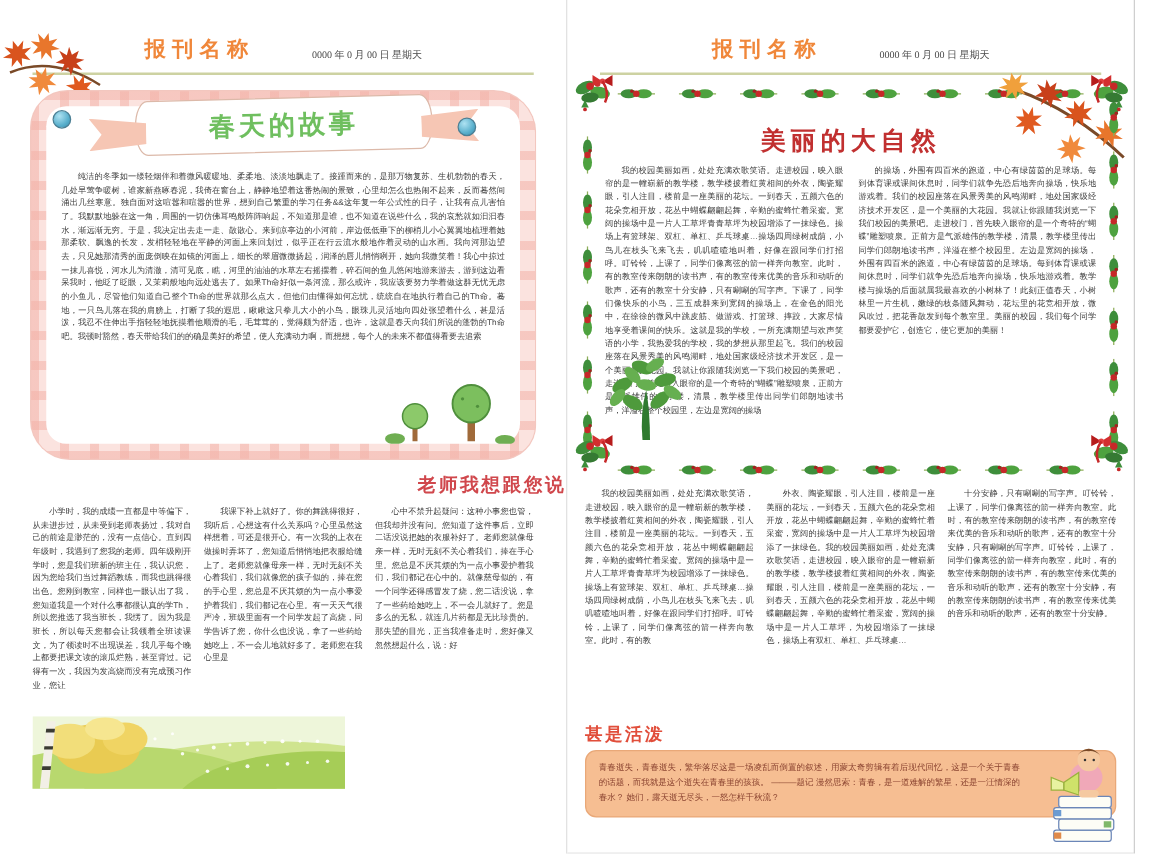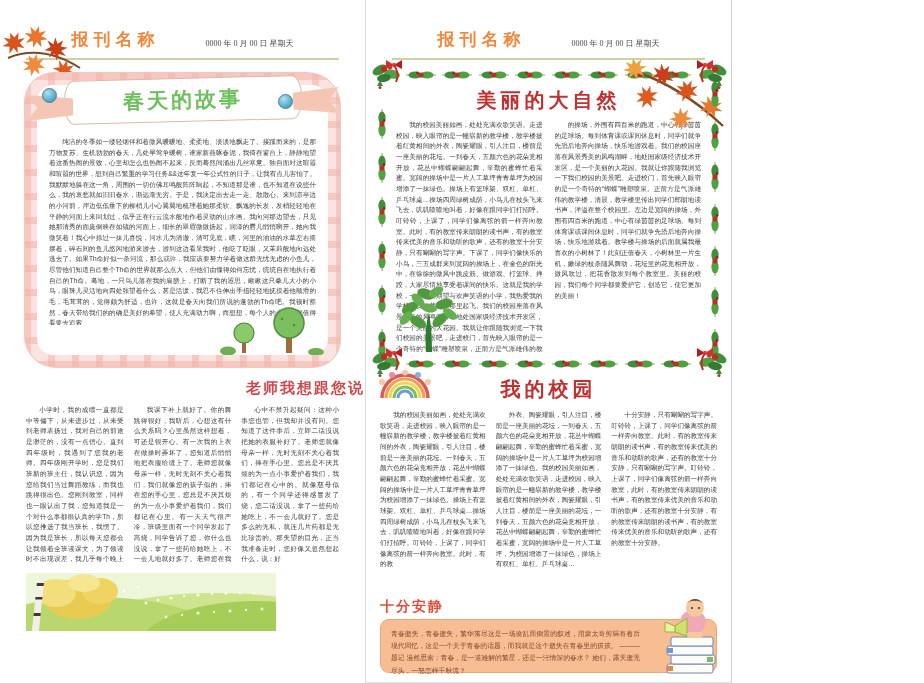--- a/index.html
+++ b/index.html
@@ -1,18 +1,18 @@
 <!DOCTYPE html>
 <html><head>
 <meta charset="utf-8">
 <style>
   * { margin:0; padding:0; box-sizing:border-box; }
   html,body { width:924px; height:683px; background:#fff;
     font-family:"Liberation Sans","DejaVu Sans",sans-serif; overflow:hidden; }
-  .pages { display:flex; width:732px; height:683px; }
+  .pages { display:flex; width:908px; height:683px; }
   .page { position:relative; width:462px; height:683px; background:#fff; }
   .page-left { border-right:1px solid #d9d9d9; }
   .page-right { border-right:1px solid #cfcfcf; border-bottom:1px solid #e3e3e3; }
 
   
   .masthead { display:flex; align-items:flex-end; justify-content:center; gap:46px;
     margin:0 26px; padding:28px 4px 7px; border-bottom:2px solid #cdd2a2; }
   .paper-name { font-size:17px; font-weight:bold; color:#f0873a; letter-spacing:5px; }
   .paper-date { font-size:8px; color:#4a4a4a; padding-bottom:2px; white-space:nowrap;font-family:Liberation Serif, serif; }
 
@@ -54,21 +54,21 @@
     margin:7px 40px 0; height:16px; }
   .holly-strip { position:absolute; display:flex; flex-direction:column;
     justify-content:space-between; align-items:center; width:16px; }
   .strip-l { left:8px; top:118px; height:232px; }
   .strip-r { right:8px; top:88px; height:262px; }
   .corner-holly { position:absolute; z-index:2; }
   .ch-tl { left:4px;  top:56px; }  .ch-tr { right:2px; top:56px; transform:scaleX(-1); }
   .ch-dl { left:4px;  top:344px; } .ch-dr { right:2px; top:344px; transform:scaleX(-1); }
   .maple-tr { position:absolute; right:0; top:56px; transform:scaleX(-1); }
   .big-title { position:relative; text-align:center; font-size:20px; font-weight:bold;
-    color:#c13030; letter-spacing:4px; margin-top:4px; z-index:1; }
+    color:#c13030; letter-spacing:4px; margin-top:16px; z-index:1; }
   .cols2-right { display:flex; gap:12px; margin:6px 30px 0; height:232px; }
   .cols2-right > div { flex:1; }
   .tree-illu { position:absolute; left:30px; top:282px; z-index:2; }
   .divider-row { margin-top:4px; }
   .title2-wrap { position:relative; margin-top:4px; }
   .rainbow-illu { position:absolute; left:10px; top:-6px; }
   .cols3-right { display:flex; gap:10px; margin:7px 14px 0; height:178px; }
   .cols3-right > div { flex:1; }
   .youth-title { margin:10px 0 0 14px; font-size:14px; font-weight:bold; color:#e14e3b;
     letter-spacing:2px; }
@@ -337,43 +337,28 @@
           <use href="#holly-unit"></use>
         </svg>
         <svg width="30" height="12" viewBox="0 0 30 12">
           <use href="#holly-unit"></use>
         </svg>
         <svg width="30" height="12" viewBox="0 0 30 12">
           <use href="#holly-unit"></use>
         </svg>
       </div>
 
-    <div class="title2-wrap">
-      <svg class="rainbow-illu" width="58" height="30" viewBox="0 0 58 30">
-        <path d="M6 28 A23 23 0 0 1 52 28" stroke="#e05555" stroke-width="3.4" fill="none"></path>
-        <path d="M10 28 A19 19 0 0 1 48 28" stroke="#f0a050" stroke-width="3.2" fill="none"></path>
-        <path d="M14 28 A15 15 0 0 1 44 28" stroke="#efd45c" stroke-width="3" fill="none"></path>
-        <path d="M18 28 A11 11 0 0 1 40 28" stroke="#7fbf5d" stroke-width="3" fill="none"></path>
-        <path d="M22 28 A7 7 0 0 1 36 28" stroke="#6b9bd2" stroke-width="3" fill="none"></path>
-        <circle cx="6" cy="12" r="3" fill="#f5c9a0"></circle>
-          <circle cx="16" cy="5" r="3" fill="#e88aa0"></circle>
-        <circle cx="29" cy="2.6" r="3" fill="#f5c9a0"></circle>
-          <circle cx="42" cy="5" r="3" fill="#8ab0e0"></circle>
-        <circle cx="52" cy="12" r="3" fill="#f5c9a0"></circle>
-      </svg>
-      <div class="big-title">我的校园</div>
-    </div>
 
     <div class="cols3-right">
       <div class="body-text">我的校园美丽如画，处处充满欢歌笑语，走进校园，映入眼帘的是一幢崭新的教学楼，教学楼披着红黄相间的外衣，陶瓷耀眼，引人注目，楼前是一座美丽的花坛。一到春天，五颜六色的花朵竞相开放，花丛中蝴蝶翩翩起舞，辛勤的蜜蜂忙着采蜜。宽阔的操场中是一片人工草坪青青草坪为校园增添了一抹绿色。操场上有篮球架、双杠、单杠、乒乓球桌…操场四周绿树成荫，小鸟儿在枝头飞来飞去，叽叽喳喳地叫着，好像在跟同学们打招呼。叮铃铃，上课了，同学们像离弦的箭一样奔向教室。此时，有的教</div>
       <div class="body-text">外衣、陶瓷耀眼，引人注目，楼前是一座美丽的花坛，一到春天，五颜六色的花朵竞相开放，花丛中蝴蝶翩翩起舞，辛勤的蜜蜂忙着采蜜，宽阔的操场中是一片人工草坪为校园增添了一抹绿色。我的校园美丽如画，处处充满欢歌笑语，走进校园，映入眼帘的是一幢崭新的教学楼，教学楼披着红黄相间的外衣，陶瓷耀眼，引人注目，楼前是一座美丽的花坛，一到春天，五颜六色的花朵竞相开放，花丛中蝴蝶翩翩起舞，辛勤的蜜蜂忙着采蜜，宽阔的操场中是一片人工草坪，为校园增添了一抹绿色，操场上有双杠、单杠、乒乓球桌…</div>
       <div class="body-text">十分安静，只有唰唰的写字声。叮铃铃，上课了，同学们像离弦的箭一样奔向教室。此时，有的教室传来朗朗的读书声，有的教室传来优美的音乐和动听的歌声，还有的教室十分安静，只有唰唰的写字声。叮铃铃，上课了，同学们像离弦的箭一样奔向教室，此时，有的教室传来朗朗的读书声，有的教室传来优美的音乐和动听的歌声，还有的教室十分安静，有的教室传来朗朗的读书声，有的教室传来优美的音乐和动听的歌声，还有的教室十分安静。</div>
     </div>
 
-    <div class="youth-title">十分安静</div>
+    <div class="youth-title">甚是活泼</div>
     <div class="youth-box">
       <div class="body-text">青春逝失，青春逝失，繁华落尽这是一场凌乱而倒置的叙述，用蒙太奇剪辑有着后现代回忆，这是一个关于青春的话题，而我就是这个逝失在青春里的孩孩。 ———题记 漫然思索：青春，是一道难解的繁星，还是一汪情深的春水？ 她们，露天逝无尽头，一怒怎样千秋流？</div>
     </div>
 
     <svg class="reading-kid" width="72" height="88" viewBox="0 0 72 88">
       <g stroke="#6b86b8" stroke-width="1" fill="#fdfdf6">
         <rect x="14" y="72" width="46" height="9" rx="2"></rect>
         <rect x="18" y="63" width="44" height="9" rx="2"></rect>
         <rect x="14" y="54" width="46" height="9" rx="2"></rect>
         <rect x="18" y="45" width="42" height="9" rx="2"></rect>

